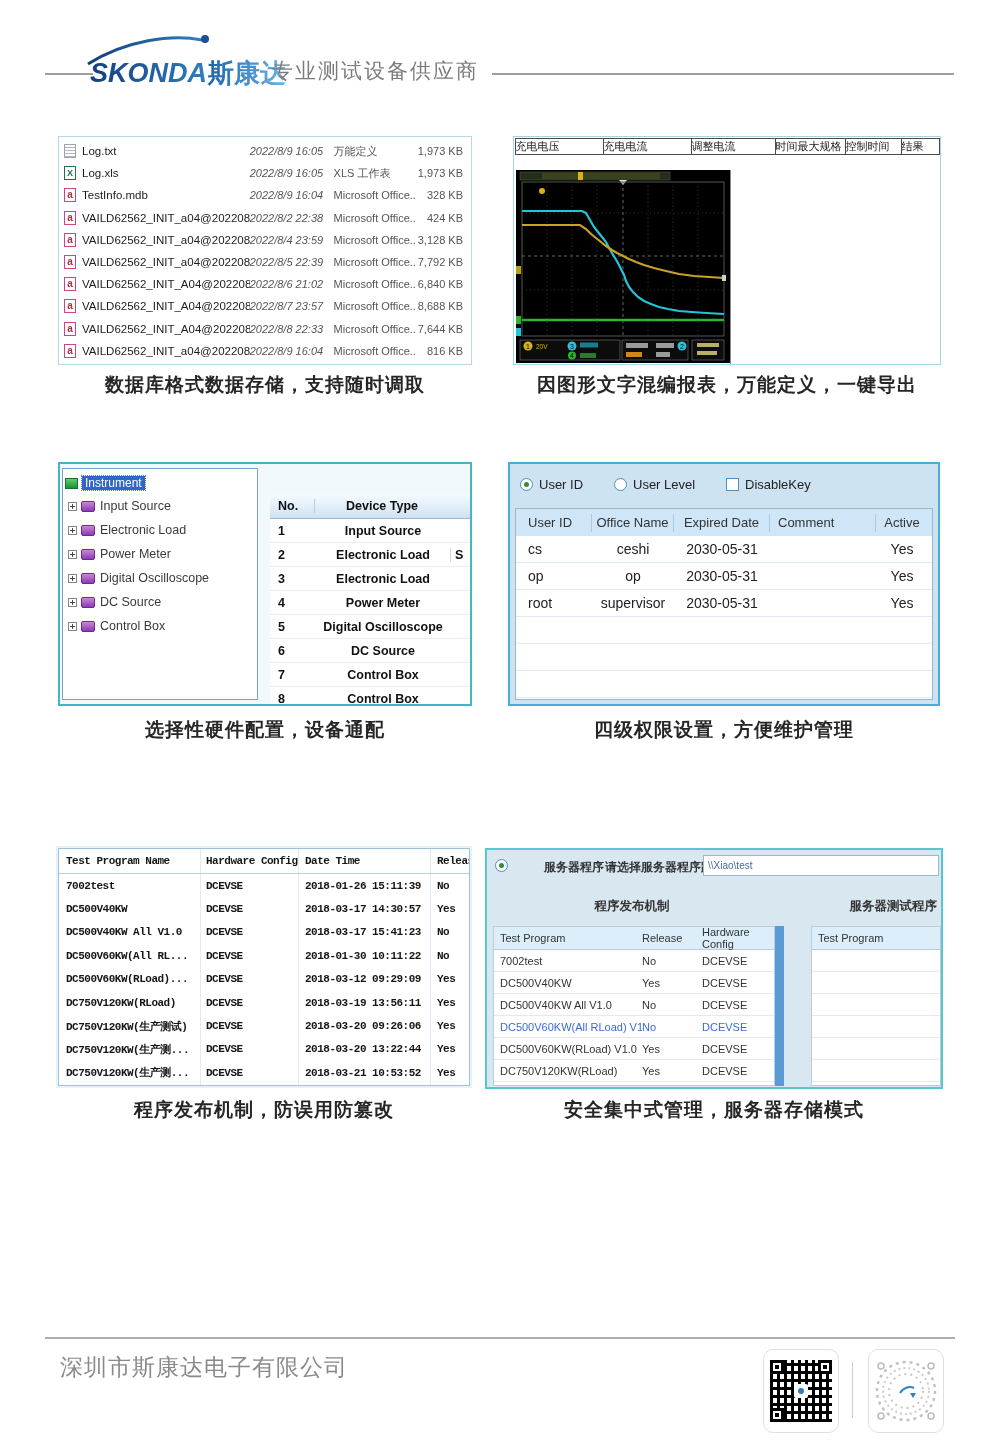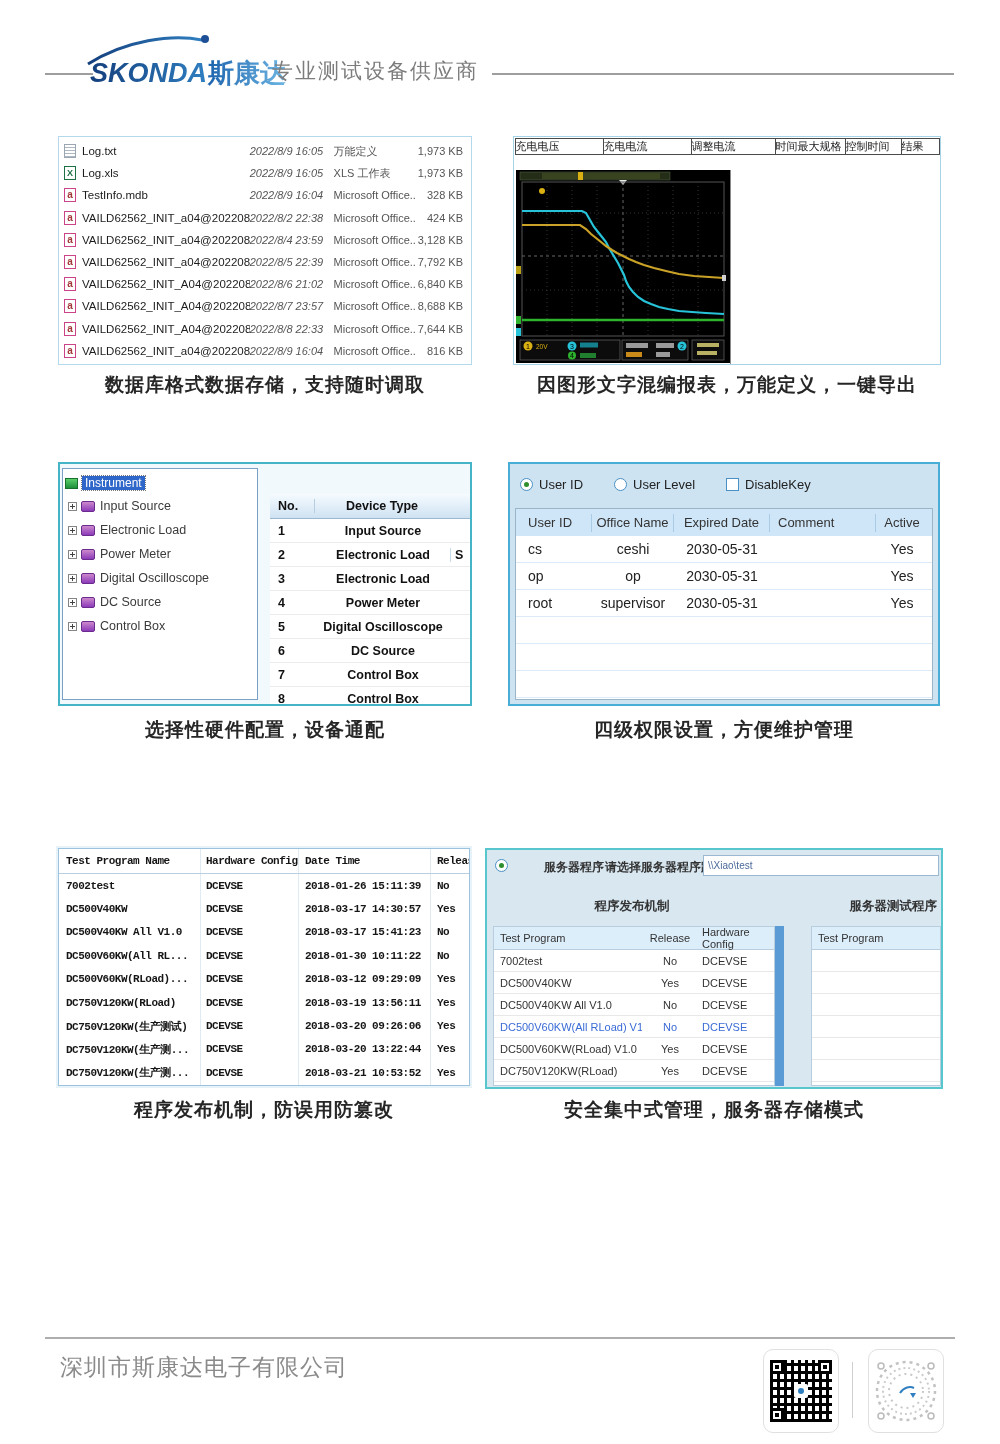--- a/index.html
+++ b/index.html
@@ -90,21 +90,21 @@
 
   
   .srv-label { position:absolute; font-size:12px; font-weight:bold; color:#333; }
   .path-input { position:absolute; left:216px; top:5px; width:236px; height:21px; background:#fff; border:1px solid #9ab8d0; font-size:10px; color:#4a6a9a; padding:0 4px; font-family:"Liberation Sans",sans-serif; }
   .s-table { position:absolute; top:76px; background:#fff; border:1px solid #b8cede; overflow:hidden; font-size:11px; color:#333; }
   .s-left  { left:6px;  width:282px; height:160px; }
   .s-right { left:324px; width:130px; height:160px; }
   .s-hdr { display:flex; height:23px; align-items:center; background:#ddeefb; border-bottom:1px solid #b8cede; color:#333; }
   .s-row { display:flex; height:22px; align-items:center; border-bottom:1px solid #e8e8e8; }
   .sc-name { width:148px; padding-left:6px; flex:none; white-space:nowrap; overflow:hidden; }
-  .sc-rel  { width:56px; text-align:center; flex:none; }
+  .sc-rel  { width:56px; flex:none; }
   .sc-hw   { flex:1; padding-left:4px; overflow:hidden; }
   .s-row.hl { color:#3a6bd6; }
   .s-scroll { position:absolute; left:288px; top:76px; width:9px; height:160px; background:#5b9bd5; }
 
   
   .fline { position:absolute; left:45px; top:1337px; width:910px; height:2px; background:#aeaeae; }
   .company { position:absolute; left:60px; top:1352px; font-size:23px; color:#8a8a8a; letter-spacing:1px; }
   .qr-card { position:absolute; top:1349px; width:76px; height:84px; border:1px solid #e0e0e0; border-radius:10px; display:flex; align-items:center; justify-content:center; background:#fff; }
   .qr1 { left:763px; } .qr2 { left:868px; }
   .qr-noise { width:62px; height:62px; position:relative;

